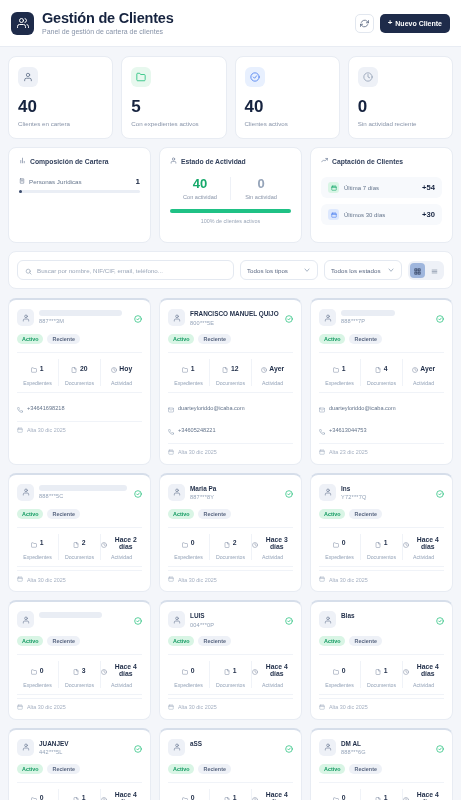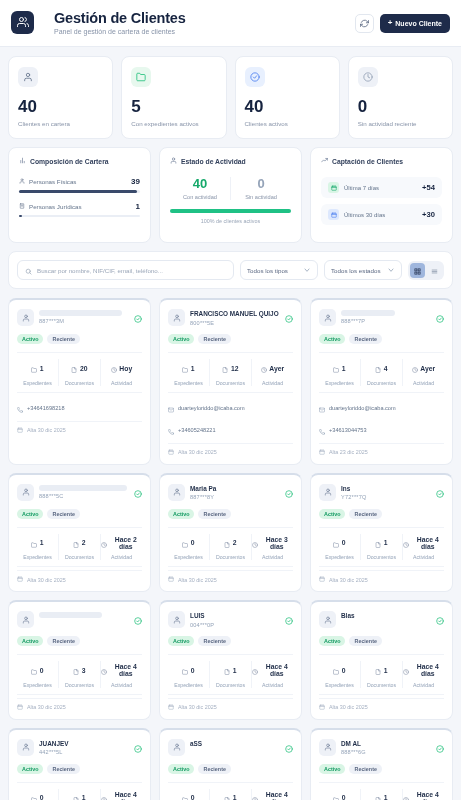--- a/index.html
+++ b/index.html
@@ -11,21 +11,21 @@
     color: #1e293b;
   }
   .page { width: 461px; height: 800px; position: relative; }
 
   
   .header {
     height: 47px; background: #ffffff;
     display: flex; align-items: center; justify-content: space-between;
     padding: 0 11px; border-bottom: 1px solid #e8ecf3;
   }
-  .header-left { display: flex; align-items: flex-start; gap: 20px; }
+  .header-left { display: flex; align-items: center; gap: 8px; }
   .brand-icon {
     width: 23px; height: 23px; border-radius: 6px;
     background: #1e2b4a; color: #fff;
     display: flex; align-items: center; justify-content: center;
     flex: 0 0 auto;
   }
   .brand-icon svg { width: 12px; height: 12px; }
   .app-title { font-size: 14.5px; font-weight: 700; color: #16233f; letter-spacing: -0.2px; line-height: 1.1; }
   .app-sub { font-size: 7px; color: #8793a8; margin-top: 2px; }
   .header-right { display: flex; align-items: center; gap: 6px; }
@@ -274,35 +274,20 @@
                 <line x1="12" y1="20" x2="12" y2="4"></line>
                 <line x1="18" y1="20" x2="18" y2="15"></line>
               </svg>
           </span>
           <span>Composición de Cartera</span>
         </div>
         <div>
           <div class="comp-row">
             <div class="comp-left">
               <span><svg viewBox="0 0 24 24" fill="none" stroke="currentColor" stroke-width="2.2" stroke-linecap="round" stroke-linejoin="round">
-                    <path d="M20 21v-2a4 4 0 0 0-4-4H8a4 4 0 0 0-4 4v2"></path>
-                    <circle cx="12" cy="7" r="4"></circle>
-                  </svg></span>
-              <span>Personas Físicas</span>
-            </div>
-            <div class="comp-val">39</div>
-          </div>
-          <div class="bar-track">
-              <div class="bar-fill" id="compbar0" style="width: 97.5%;"></div>
-            </div>
-        </div>
-        <div>
-          <div class="comp-row">
-            <div class="comp-left">
-              <span><svg viewBox="0 0 24 24" fill="none" stroke="currentColor" stroke-width="2.2" stroke-linecap="round" stroke-linejoin="round">
                     <rect x="5" y="3" width="14" height="18" rx="1"></rect>
                     <line x1="9" y1="8" x2="15" y2="8"></line>
                     <line x1="9" y1="12" x2="15" y2="12"></line>
                   </svg></span>
               <span>Personas Jurídicas</span>
             </div>
             <div class="comp-val">1</div>
           </div>
           <div class="bar-track">
               <div class="bar-fill" id="compbar1" style="width: 2.5%;"></div>

